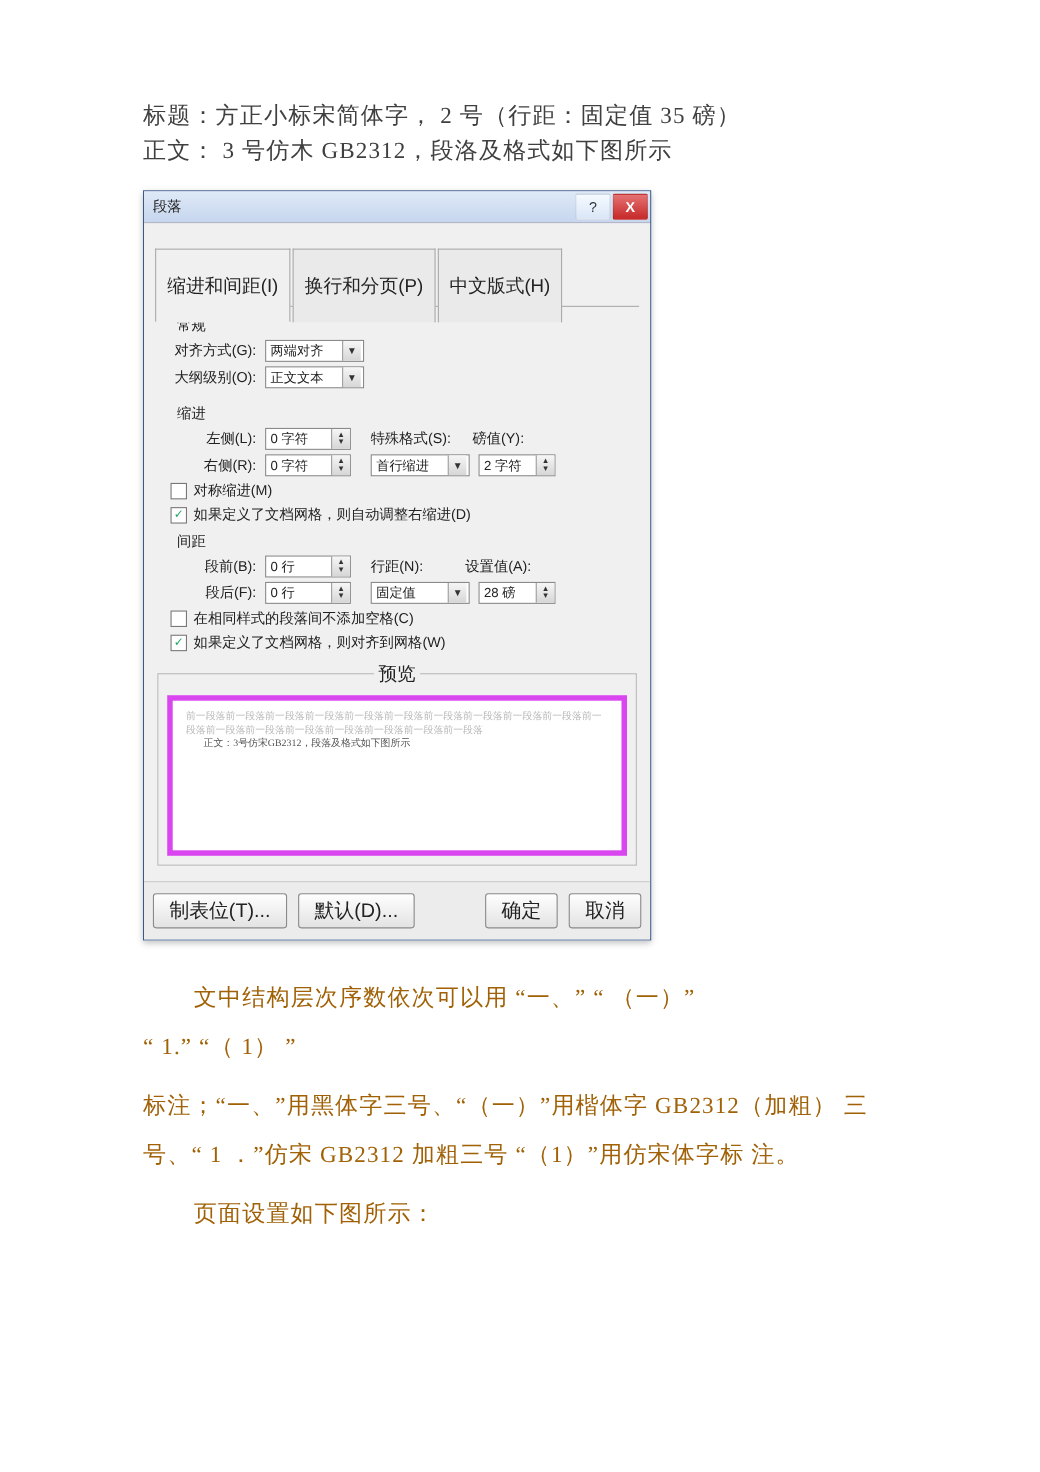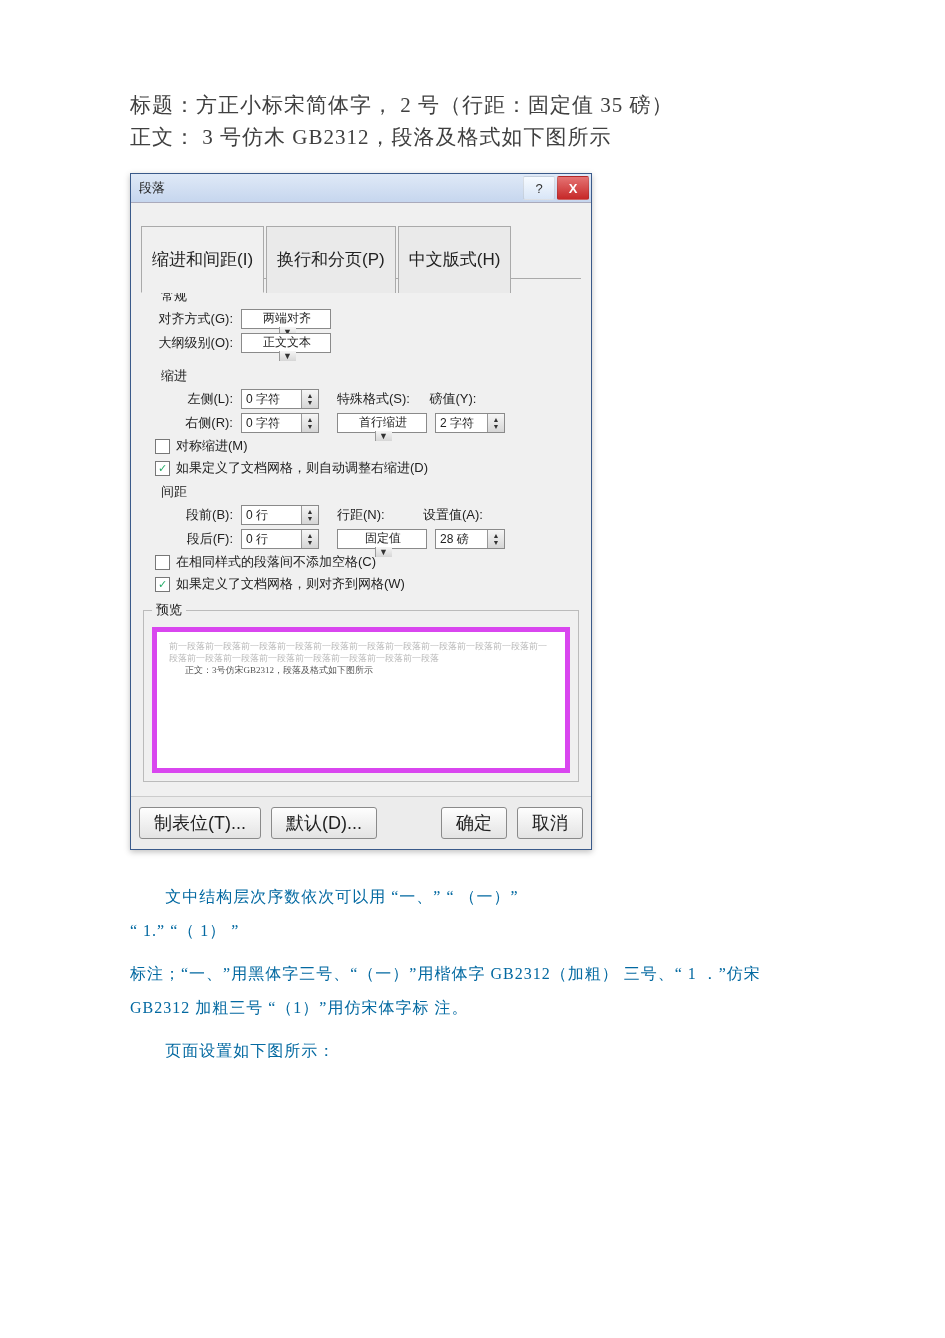--- a/index.html
+++ b/index.html
@@ -73,42 +73,42 @@
   .row { display: flex; align-items: center; margin: 4px 0 4px 14px; gap: 8px; }
   .row .lbl { width: 78px; text-align: right; }
   .row .lbl2 { width: 78px; margin-left: 10px; }
   .row .lbl3 { width: 60px; text-align: center; }
   .combo, .spin {
     display: inline-flex; align-items: center;
     background: #fff; border: 1px solid #8a8a8a;
     height: 20px; box-sizing: border-box;
     font-size: 12px;
   }
-  .combo { width: 90px; padding: 0 2px 0 4px; justify-content: space-between; flex-direction: column; }
+  .combo { width: 90px; padding: 0 2px 0 4px; justify-content: space-between; }
   .combo .arrow, .spin .spbtns {
     width: 16px; height: 100%;
     background: linear-gradient(#f6f6f6,#d6d6d6);
     border-left: 1px solid #999;
     display:flex; align-items:center; justify-content:center;
     font-size: 9px; color:#333;
   }
   .spin { width: 78px; padding-left: 4px; justify-content: space-between; }
   .spin .spbtns { flex-direction: column; font-size: 7px; line-height: 7px; }
   .chk-row { display:flex; align-items:center; margin: 4px 0 4px 14px; gap:6px; }
   .chk {
     width: 13px; height: 13px; border:1px solid #777; background:#fff;
     display:inline-flex; align-items:center; justify-content:center;
     font-size: 11px; color:#2a6; line-height: 1;
   }
   fieldset.preview {
     border: 1px solid #bbb;
     margin: 8px 2px 4px 2px;
     padding: 8px;
   }
-  fieldset.preview legend { font-size: 13px; padding: 0 4px; }
+  fieldset.preview legend { font-size: 17px; padding: 0 4px; text-align: center; }
   .preview-box {
     background: #fff;
     border: 5px solid #d946ef;
     height: 120px;
     padding: 8px 12px;
     font-size: 9px;
     color: #b8b8b8;
     line-height: 1.35;
     overflow: hidden;
     font-family: "SimSun", serif;
@@ -120,24 +120,24 @@
   }
   .btnbar .left, .btnbar .right { display:flex; gap:10px; }
   .wbtn {
     background: linear-gradient(#fefefe,#e3e3e3);
     border: 1px solid #8a8a8a;
     border-radius: 3px;
     padding: 3px 14px;
     font-size: 18px;
   }
   .body-text {
-    font-size: 16px;
+    font-size: 21px;
     line-height: 2.1;
     letter-spacing: 1px;
-    color: #0369a1;
+    color: #a16207;
   }
   .body-text.indent { text-indent: 2.2em; }
 </style>
 </head>
 <body>
 
 <div class="page">
   <div class="intro-line">标题：方正小标宋简体字，   2 号（行距：固定值  35  磅）</div>
   <div class="intro-line">正文：  3 号仿木 GB2312，段洛及格式如下图所示</div>
 

